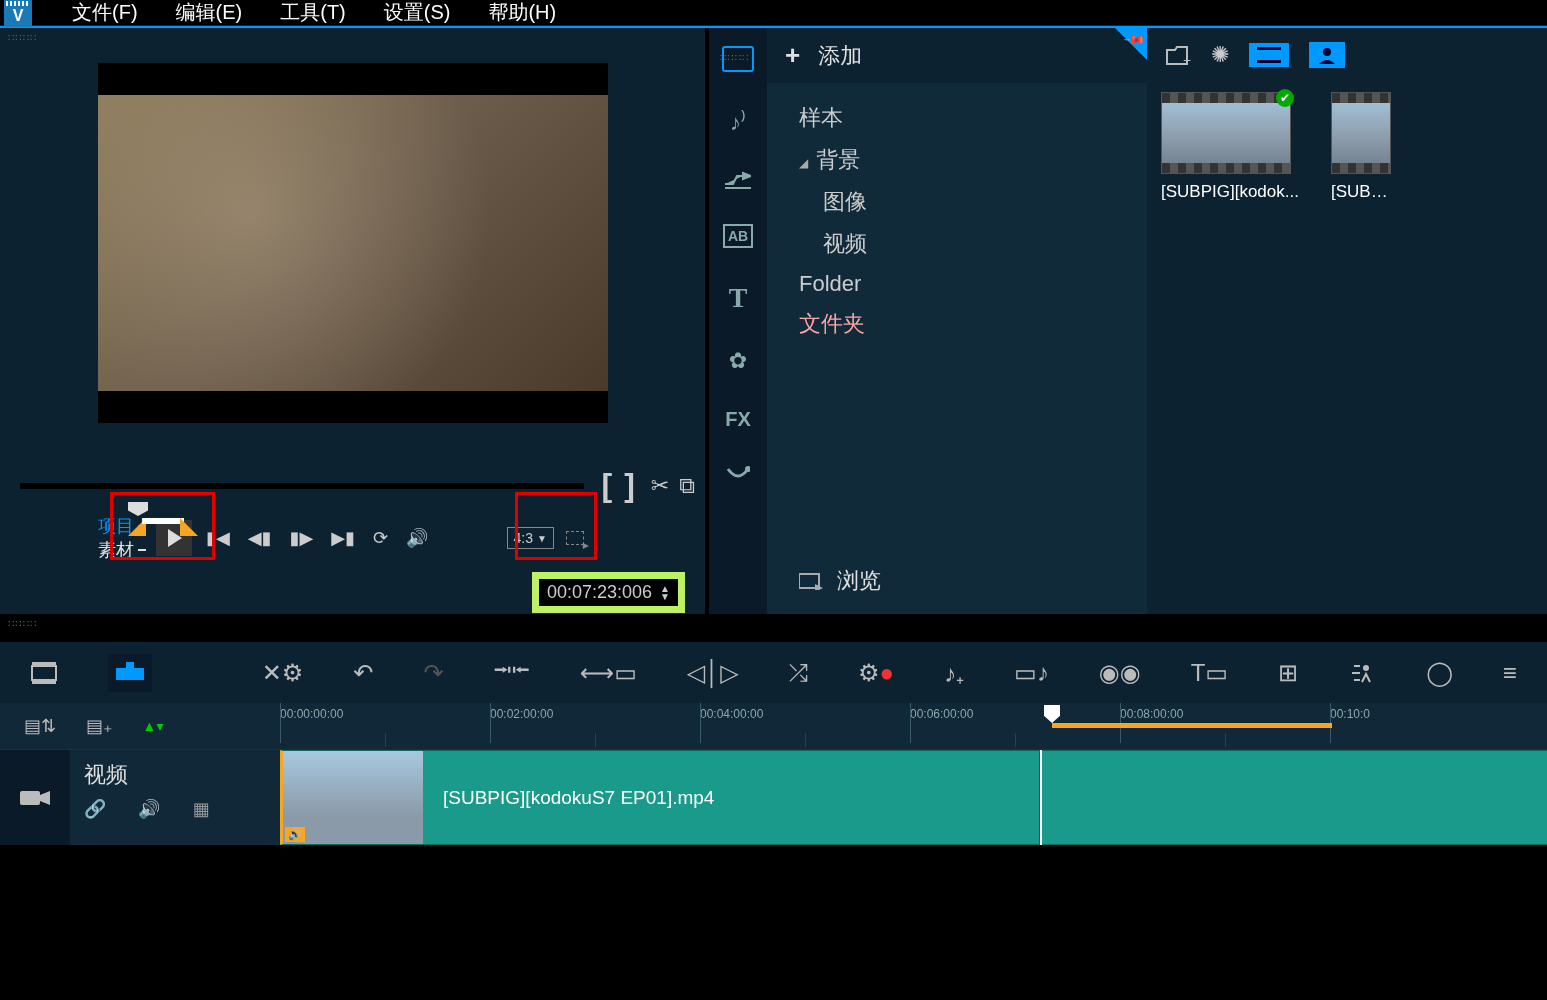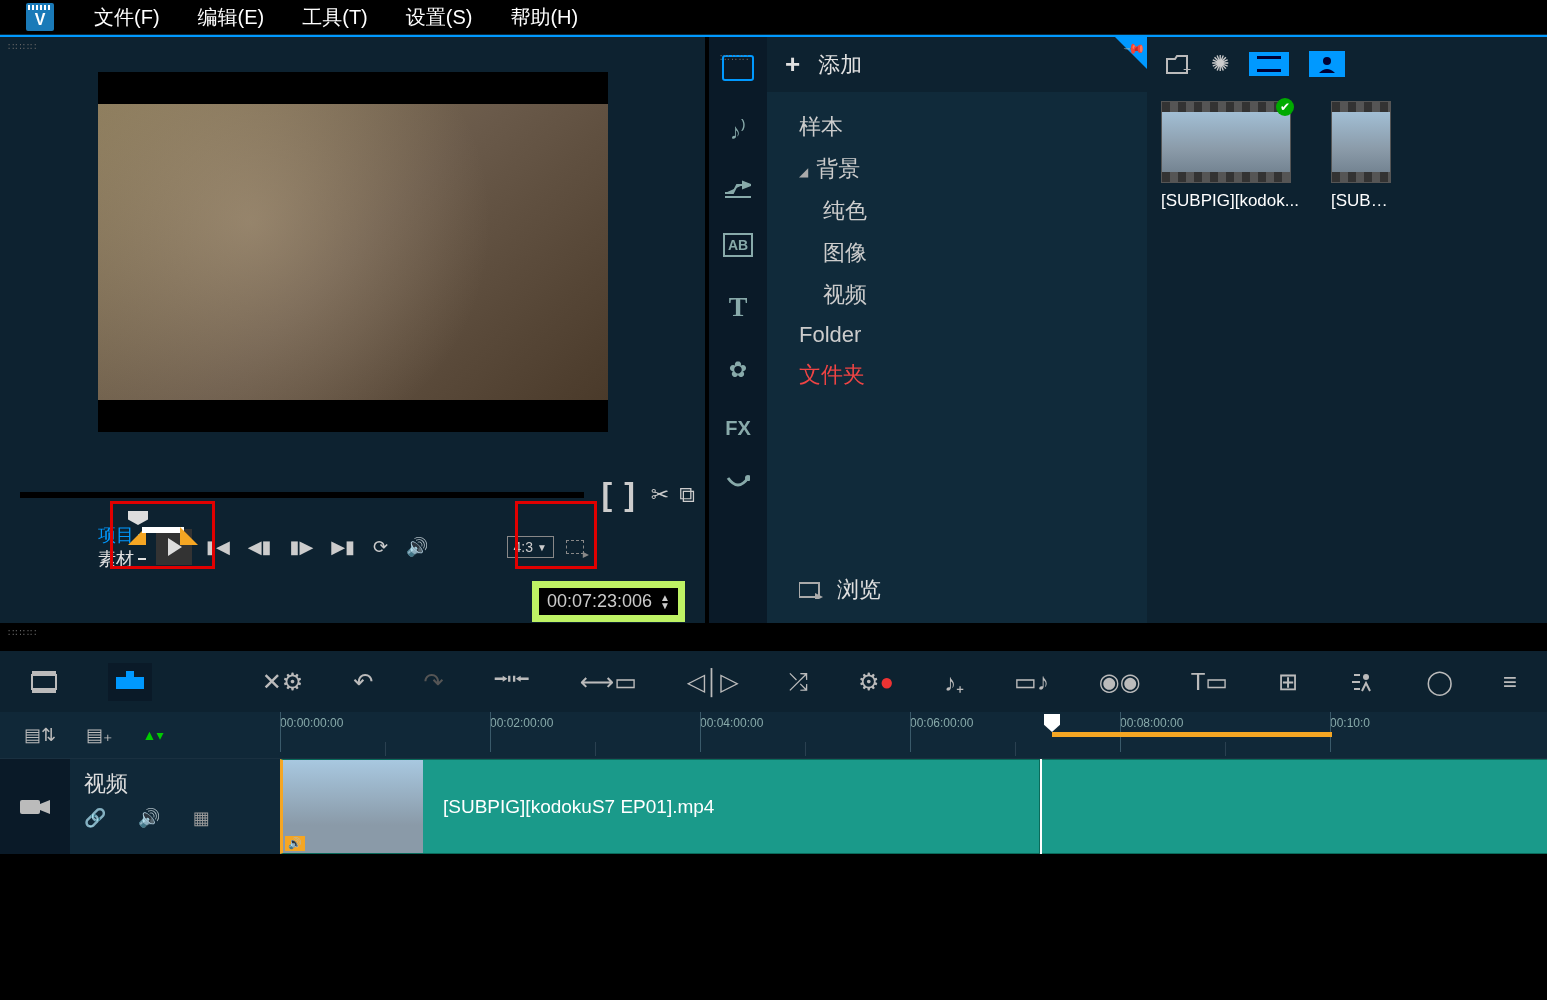--- a/index.html
+++ b/index.html
@@ -1,19 +1,19 @@
 <!DOCTYPE html>
 <html><head>
 <meta charset="utf-8">
 <style>
   * { margin: 0; padding: 0; box-sizing: border-box; font-family: "Microsoft YaHei", Arial, sans-serif; }
   body { background: #000; color: #e0e0e0; width: 1547px; height: 1000px; overflow: hidden; position: relative; }
   
   
-  .menubar { background: #000; height: 35px; display: flex; align-items: center; padding-left: 26px; border-bottom: 1px solid #0a2a3a; }
+  .menubar { background: #000; height: 26px; display: flex; align-items: center; padding-left: 4px; border-bottom: 1px solid #0a2a3a; }
   .app-logo { width: 28px; height: 28px; background: #1a7ab8; margin-right: 40px; position: relative; border-radius: 2px; }
   .app-logo::before { content: ""; position: absolute; top: 2px; left: 2px; right: 2px; height: 5px; background: repeating-linear-gradient(90deg, #fff 0 2px, transparent 2px 4px); }
   .app-logo::after { content: "V"; position: absolute; top: 8px; left: 0; right: 0; text-align: center; color: #fff; font-weight: bold; font-size: 16px; }
   .menu-item { color: #fff; font-size: 20px; margin-right: 38px; cursor: pointer; }
   
   .tabbar { position: absolute; top: 0; right: 0; height: 42px; display: flex; align-items: stretch; }
   .tab-home { width: 60px; background: #0d2230; display: flex; align-items: center; justify-content: center; border: 1px solid #0a3a5a; }
   .tab { width: 140px; display: flex; align-items: center; justify-content: center; font-size: 24px; color: #fff; background: #0d2230; border-right: 1px solid #0a1a28; }
   .tab.active { background: #0099ff; }
   .tab-upload { width: 60px; display: flex; align-items: center; justify-content: center; }
@@ -69,21 +69,21 @@
   
   .lib-tree { width: 380px; background: #102a3a; }
   .add-row { background: #0d2230; padding: 12px 18px; display: flex; align-items: center; font-size: 22px; position: relative; cursor: pointer; }
   .add-row .plus { font-size: 26px; margin-right: 18px; font-weight: bold; }
   .add-corner { position: absolute; top: 0; right: 0; width: 0; height: 0; border-left: 32px solid transparent; border-top: 32px solid #0099ff; }
   .pin { position: absolute; top: 4px; right: 4px; color: #fff; font-size: 14px; transform: rotate(45deg); }
   .tree-item { padding: 6px 0 6px 32px; font-size: 22px; color: #ccc; cursor: pointer; }
   .tree-item.indent1 { padding-left: 32px; }
   .tree-item.indent2 { padding-left: 56px; }
   .tree-item.expand::before { content: "◢"; font-size: 12px; margin-right: 8px; color: #aaa; }
-  .tree-item.selected { color: #ef4444; }
+  .tree-item.selected { color: #fca5a5; }
   .browse-row { position: absolute; bottom: 8px; padding: 10px 32px; font-size: 22px; display: flex; align-items: center; }
   .browse-row svg { margin-right: 14px; }
   
   .lib-thumbs { flex: 1; background: #0d2230; padding: 14px 0 0 14px; }
   .thumb-toolbar { display: flex; gap: 20px; align-items: center; margin-bottom: 24px; padding-left: 4px; }
   .tb-icon { color: #ccc; font-size: 22px; cursor: pointer; }
   .tb-btn { background: #0099ff; padding: 4px 8px; color: #fff; cursor: pointer; }
   .thumbs-row { display: flex; gap: 20px; }
   .thumb { width: 150px; }
   .thumb-img { width: 130px; height: 82px; background: linear-gradient(180deg, #a8c8e0 0%, #8a9aa8 60%, #6a7a88 100%); border: 1px solid #555; position: relative; }
@@ -228,21 +228,20 @@
     <div class="lib-tree" style="position:relative;">
       <div class="add-row">
         <span class="plus">+</span>
         <span>添加</span>
         <div class="add-corner"></div>
         <span class="pin">📌</span>
       </div>
       <div style="height:14px;"></div>
       <div class="tree-item indent1">样本</div>
       <div class="tree-item indent1 expand"><span>背景</span></div>
-      <div class="tree-item indent2">纯色</div>
       <div class="tree-item indent2">图像</div>
       <div class="tree-item indent2">视频</div>
       <div class="tree-item indent1">Folder</div>
       <div class="tree-item indent1 selected">文件夹</div>
       <div class="browse-row">
         <svg width="24" height="18" viewBox="0 0 24 18">
             <rect x="0" y="2" width="20" height="14" stroke="#aaa" stroke-width="2" fill="none"></rect>
             <path d="M16 12 L24 16 L16 20" fill="#aaa"></path>
           </svg>
         <span>浏览</span>

